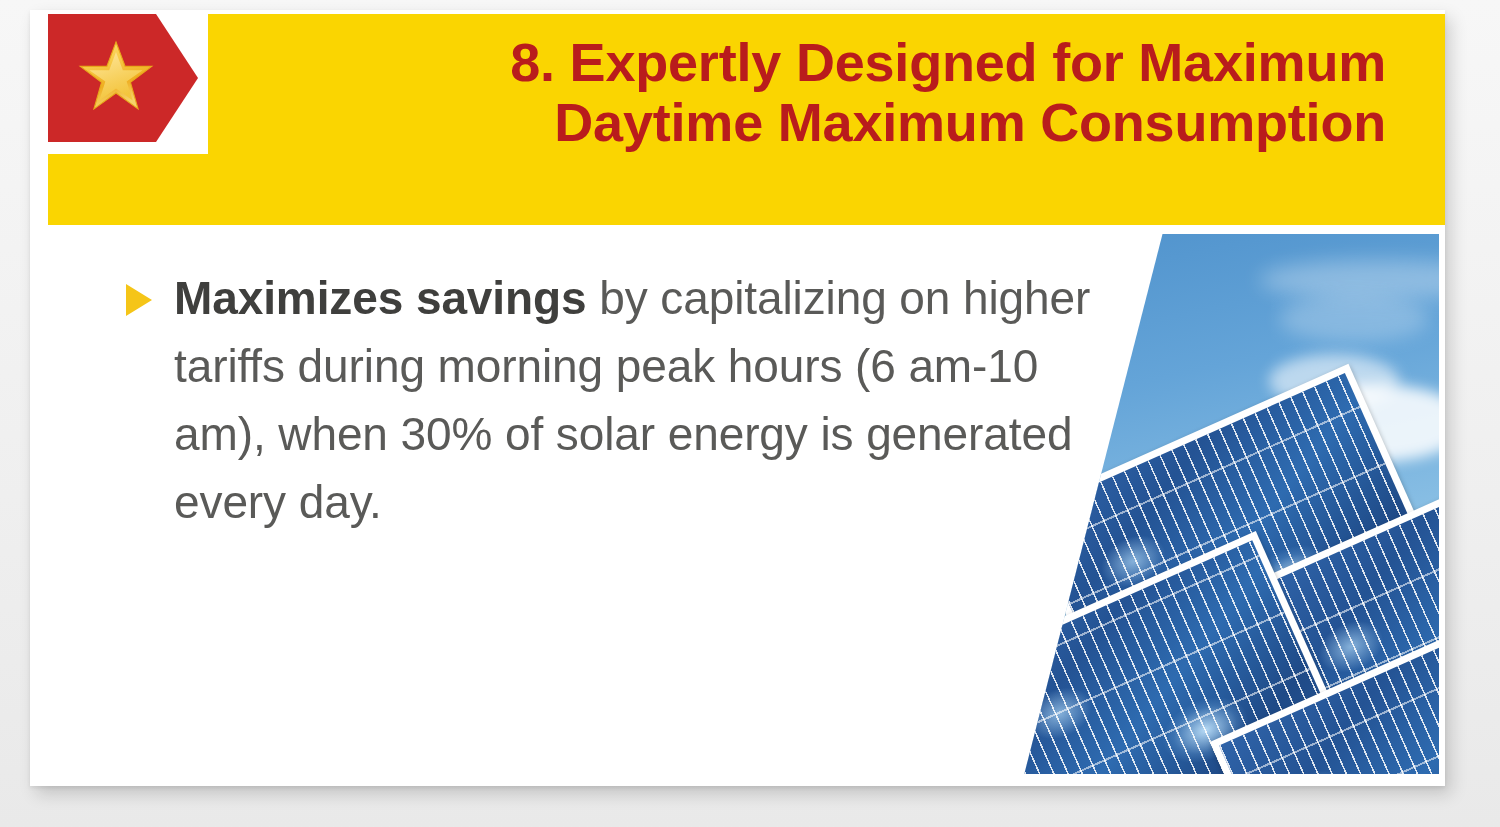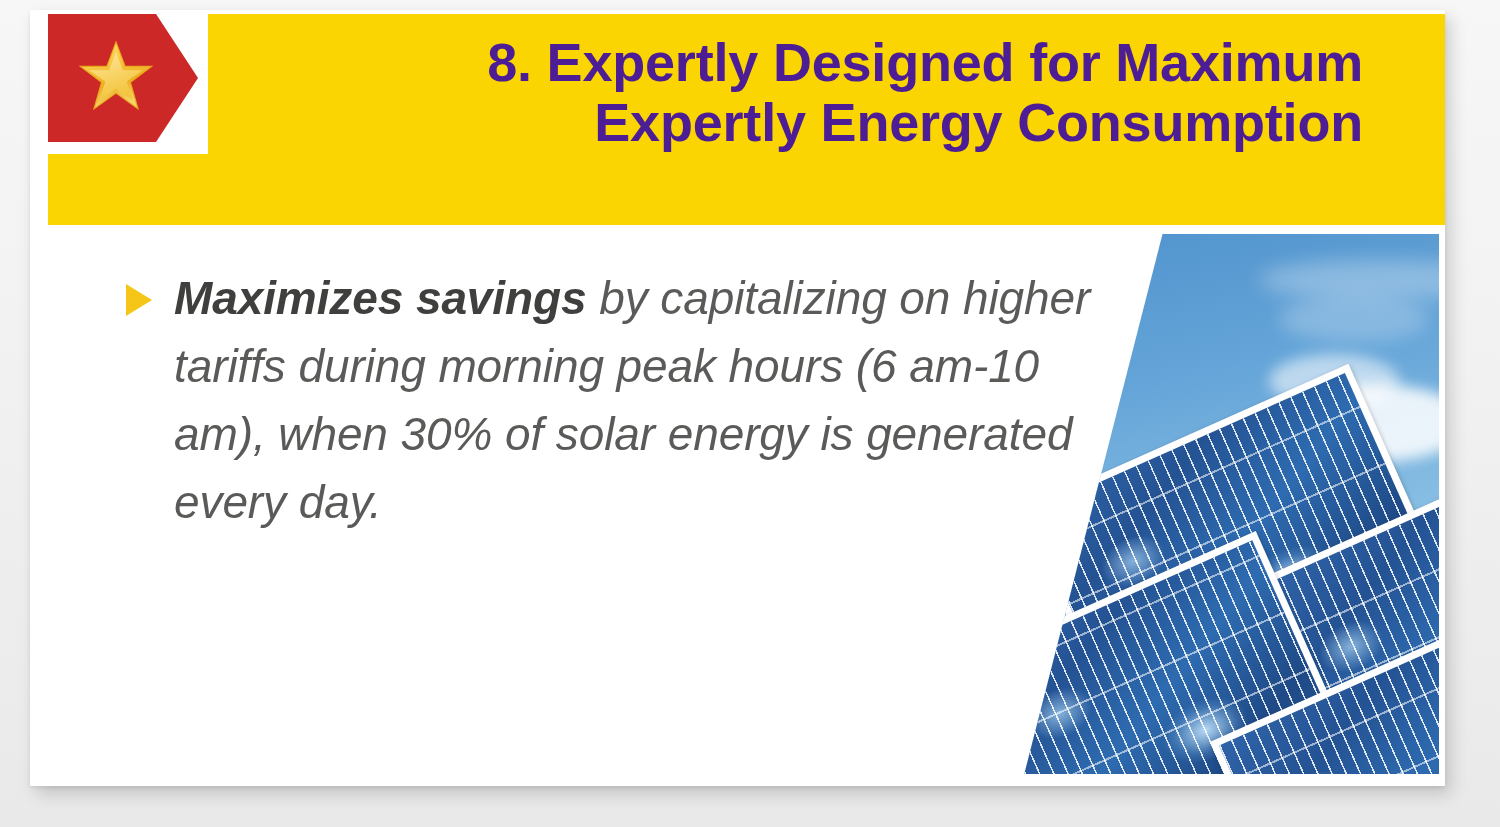--- a/index.html
+++ b/index.html
@@ -53,26 +53,26 @@
     display:flex;align-items:center;justify-content:center;
   }
   .badge .star{
     width:76px;height:76px;
     margin-left:-14px;margin-top:-2px;
   }
 
   
   .title{
     position:absolute;
-    left:164px;top:22px;
+    left:187px;top:22px;
     width:1205px;
     text-align:right;
     padding-right:36px;
     box-sizing:border-box;
-    color:#4c1d95;
+    color:#b91c1c;
     font-size:54px;
     font-weight:bold;
     line-height:1.12;
     letter-spacing:-0.2px;
     z-index:3;
   }
   .title .l2{display:block;}
 
   
   .photo{
@@ -150,21 +150,20 @@
     border-top:16px solid transparent;
     border-bottom:16px solid transparent;
     margin-top:20px;margin-right:22px;
   }
   .bullet-text{
     color:#5a5a58;
     font-size:46px;
     line-height:1.48;
     letter-spacing:-0.1px;
     max-width:940px;
-    font-style:italic;
   }
   .bullet-text b{color:#3f3f3d;font-weight:bold;}
 </style>
 </head>
 <body>
 
 <div class="page-bg"></div>
 
 <div class="card">
 
@@ -187,21 +186,21 @@
           </linearGradient>
         </defs>
         <polygon points="50,4 62,36 97,36 69,57 79,92 50,71 21,92 31,57 3,36 38,36" fill="url(#starGrad)" stroke="#E8A81B" stroke-width="1.5"></polygon>
         <polygon points="50,17 59,41 85,41 64,56 72,81 50,65 28,81 36,56 15,41 41,41" fill="url(#starInner)" opacity="0.95"></polygon>
       </svg>
     </div>
   </div>
 
   <div class="title">
     <span>8. Expertly Designed for Maximum</span>
-    <span class="l2">Expertly Energy Consumption</span>
+    <span class="l2">Daytime Maximum Consumption</span>
   </div>
 
   <div class="photo">
     <div class="sky"></div>
     <div class="cloud c3"></div>
     <div class="cloud c4"></div>
     <div class="cloud c2"></div>
     <div class="cloud c1"></div>
 
     <div class="panel p1">

